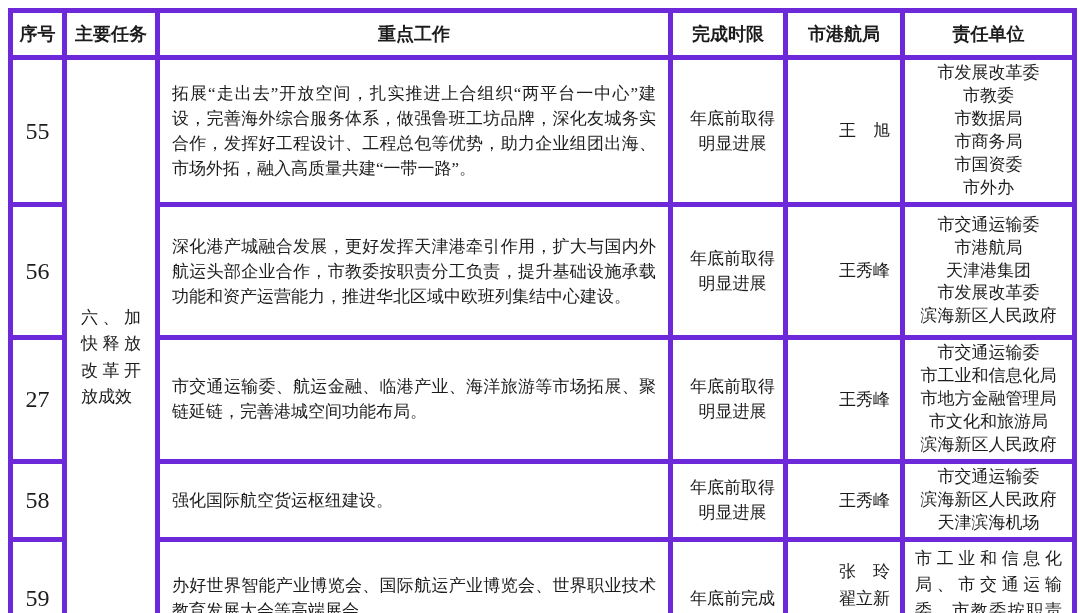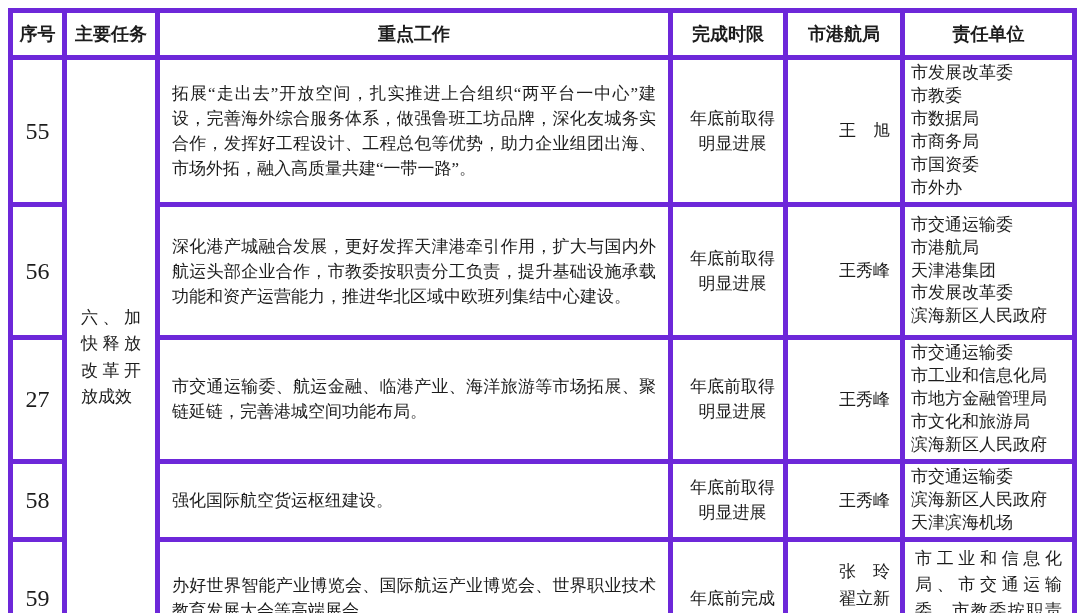--- a/index.html
+++ b/index.html
@@ -55,20 +55,21 @@
     text-align:center;
     line-height:1.5;
     padding:4px 4px 4px 13px;
   }
   td.leader{
     text-align:right;
     line-height:1.6;
     white-space:pre-line;
   }
   td.units{
+    text-align:center;
     line-height:1.35;
     white-space:pre-line;
     padding:2px 6px;
   }
   td.units.prose{
     white-space:normal;
     text-align:justify;
     line-height:1.55;
     padding:4px 10px;
   }

